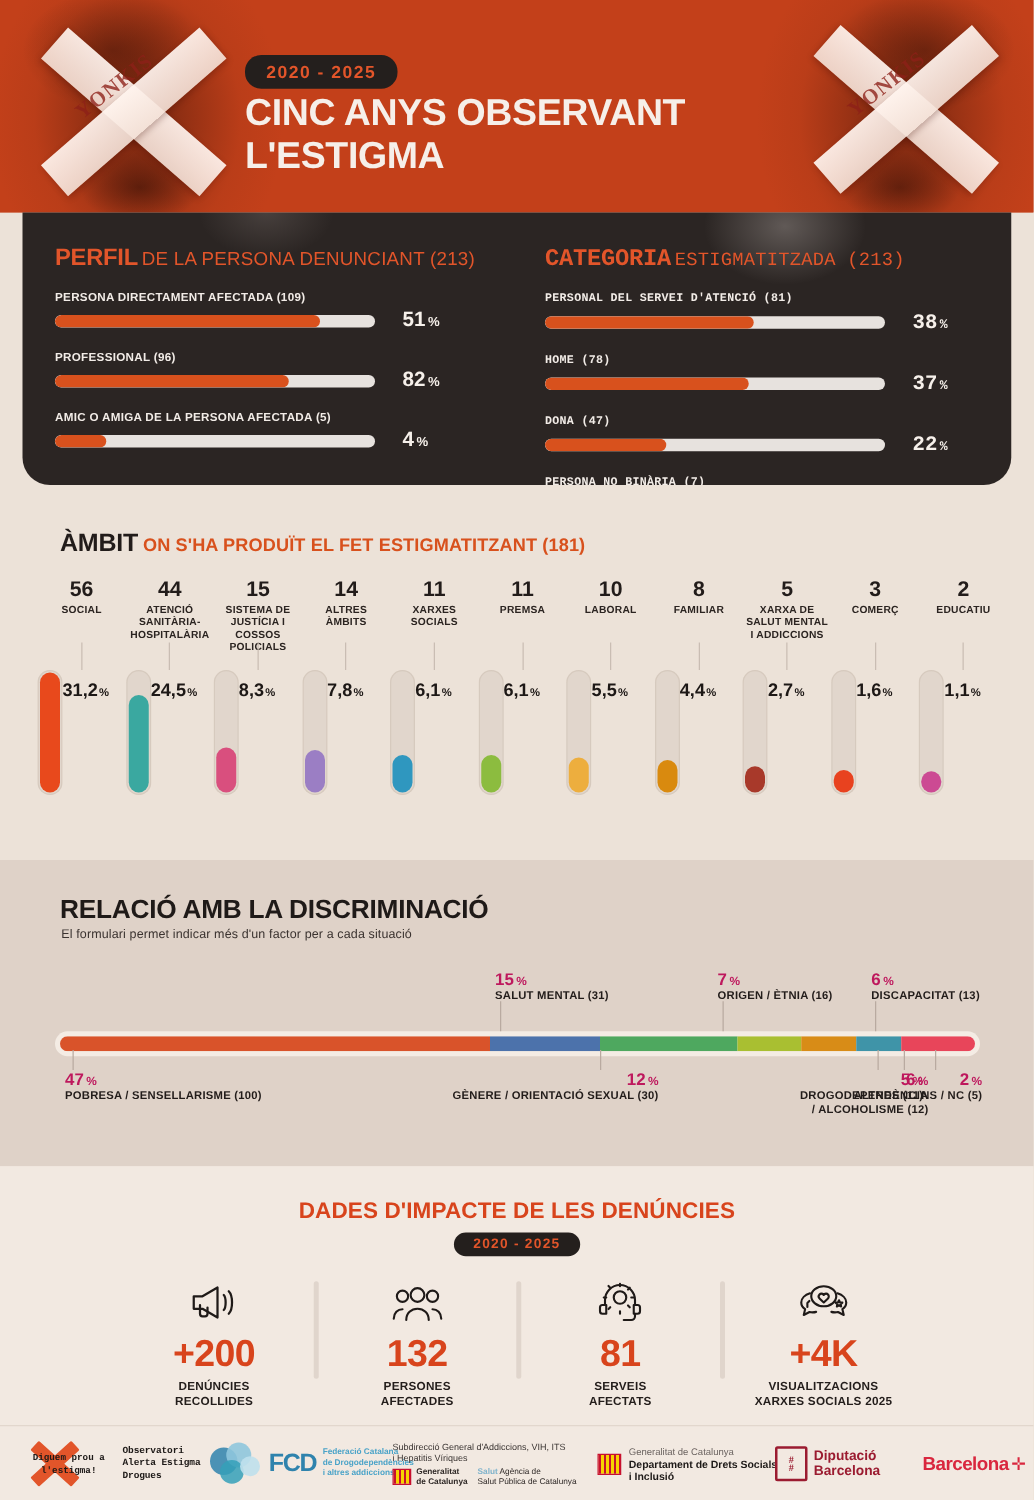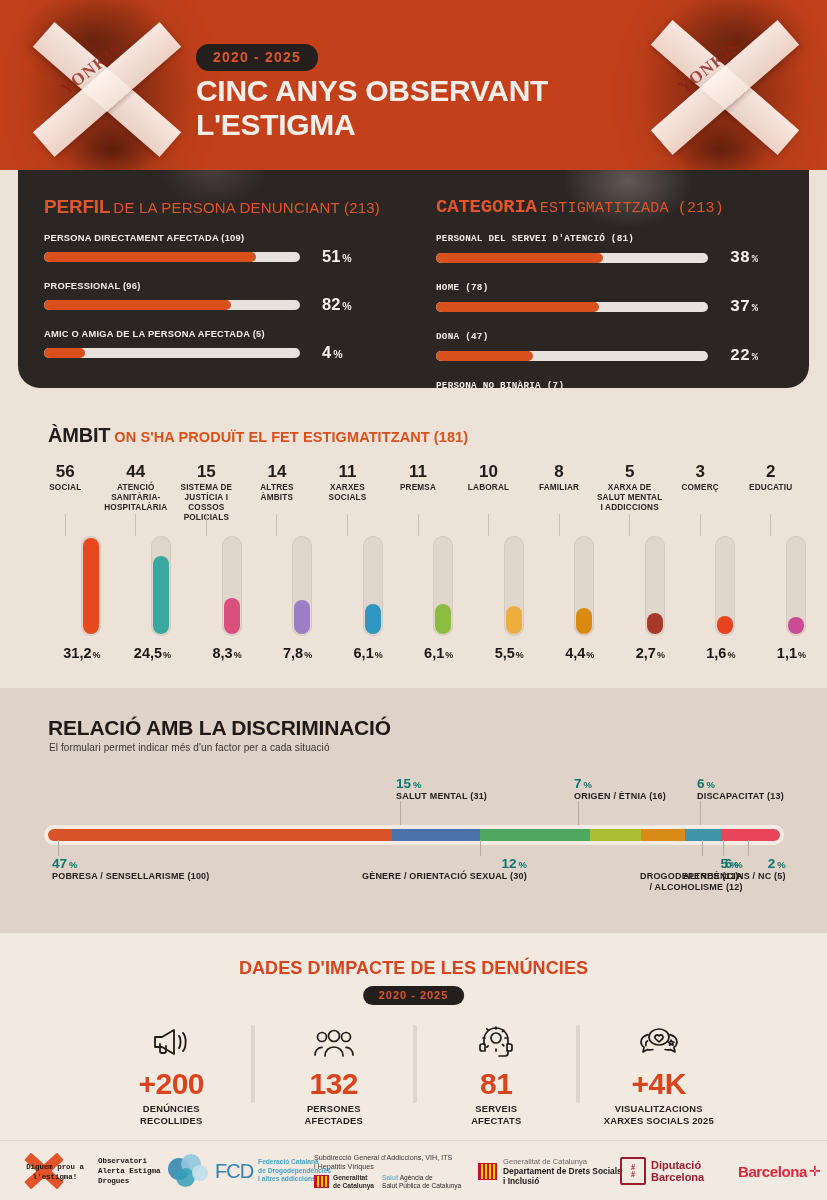--- a/index.html
+++ b/index.html
@@ -232,21 +232,21 @@
     margin-left: -0.5px;
     background: #c9bdb3;
   }
   .ambit-bars {
     position: absolute;
     left: 30px; top: 148px;
     width: 776px;
     display: flex;
     align-items: flex-end;
   }
-  .ab { flex: 1 1 0; display: flex; flex-direction: column; align-items: flex-end; }
+  .ab { flex: 1 1 0; display: flex; flex-direction: row; align-items: flex-start; }
   .ab-track {
     position: relative;
     width: 20px;
     height: 100px;
     background: #e1d6cc;
     border-radius: 11px;
     box-shadow: inset 0 0 0 1px rgba(210,196,184,0.7);
   }
   .ab-fill {
     position: absolute;
@@ -298,21 +298,21 @@
     position: relative;
     width: 100%;
     height: 12px;
     display: flex;
     border-radius: 7px;
     overflow: hidden;
   }
   .seg { height: 100%; }
   .callout { position: absolute; }
   .callout .pct {
-    color: #0f766e;
+    color: #be185d;
     font-size: 13.5px;
     font-weight: bold;
     white-space: nowrap;
   }
   .callout .pct .sym { font-size: 9.5px; font-weight: bold; margin-left: 2px; }
   .callout .nm {
     color: #221c1a;
     font-size: 9px;
     font-weight: bold;
     letter-spacing: 0.2px;
@@ -435,21 +435,21 @@
     line-height: 10px;
     letter-spacing: -0.1px;
   }
 
   .logo-fcd { left: 168px; }
   .fcd-mark { position: relative; width: 44px; height: 34px; }
   .fcd-mark span { position: absolute; border-radius: 50%; }
   .fcd-word {
     color: #2f83ad;
     font-size: 20px;
-    font-weight: normal;
+    font-weight: bold;
     letter-spacing: -1px;
     margin-left: 3px;
   }
   .fcd-sub {
     margin-left: 5px;
     color: #4aa3c8;
     font-size: 6.6px;
     font-weight: bold;
     line-height: 8.5px;
   }

